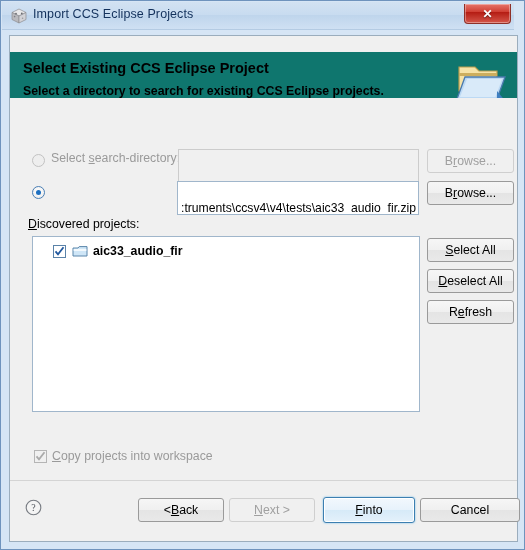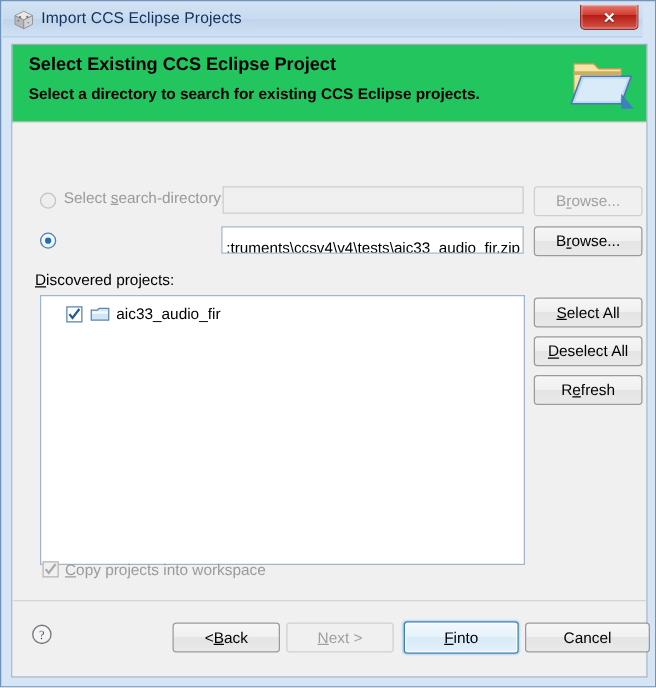--- a/index.html
+++ b/index.html
@@ -76,24 +76,24 @@
     width: 509px;
     height: 507px;
     background: #f0f0f0;
     border: 1px solid #9badbd;
     box-sizing: border-box;
   }
 
   
   .header {
     position: absolute;
-    left: 0; top: 0;
+    left: 0; top: 16px;
     width: 507px;
     height: 62px;
-    background: #22c55e;
+    background: #0f766e;
     border-bottom: 1px solid #c3c3c3;
     box-sizing: border-box;
     padding-left: 40px;
   }
   .header-title {
     position: absolute;
     left: 13px; top: 8px;
     font-size: 14.5px;
     font-weight: bold;
     color: #000000;
@@ -155,21 +155,21 @@
   .radio.checked { border-color: #4a7fb5; }
 
   .textfield {
     position: absolute;
     height: 22px;
     box-sizing: border-box;
     background: #ffffff;
     border: 1px solid #a0b6cb;
     font-size: 12.2px;
     color: #000000;
-    padding: 6px 3px;
+    padding: 16px 3px;
     line-height: 20px;
     overflow: hidden;
     white-space: nowrap;
     cursor: text;
   }
   .textfield.disabled {
     background: #f0f0f0;
     border-color: #cccccc;
     color: #9a9a9a;
   }
@@ -205,25 +205,26 @@
     position: absolute;
     font-size: 12.3px;
     color: #000000;
     white-space: nowrap;
   }
 
   .listbox {
     position: absolute;
     left: 22px; top: 138px;
     width: 388px;
-    height: 216px;
+    height: 176px;
     background: #ffffff;
     border: 1px solid #a0b6cb;
     box-sizing: border-box;
     overflow: hidden;
+    font-weight: bold;
   }
   .list-item {
     position: absolute;
     left: 20px; top: 5px;
     height: 18px;
     display: flex;
     align-items: center;
     cursor: default;
   }
   .list-item-label {
@@ -248,21 +249,21 @@
     cursor: default;
   }
   .checkbox svg { position: absolute; left: 0; top: 0; }
 
   .folder-sm { width: 16px; height: 14px; flex: none; margin-left: 6px; }
 
   .copy-row {
     position: absolute;
     left: 24px; top: 351px;
     display: flex;
-    align-items: flex-start;
+    align-items: flex-end;
   }
   .copy-label {
     font-size: 12.3px;
     color: #9a9a9a;
     margin-left: 5px;
     white-space: nowrap;
   }
 
   
   .footer {

